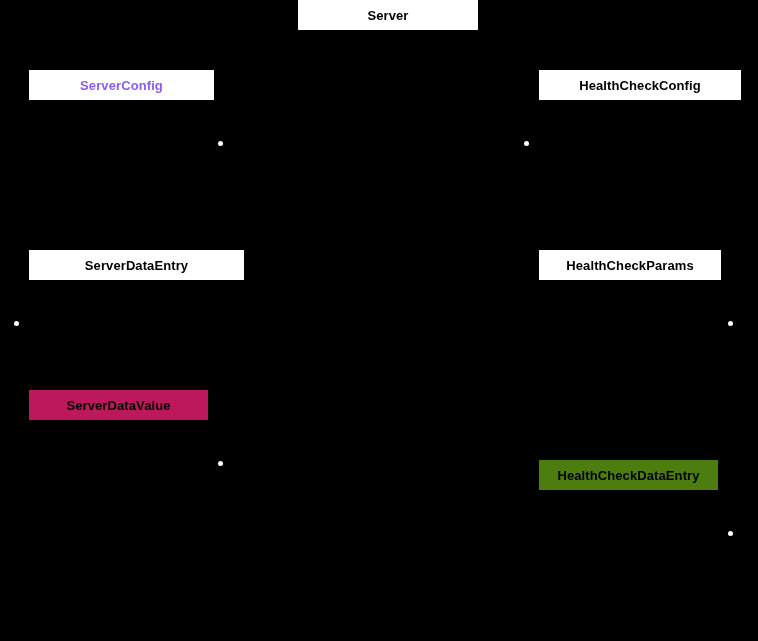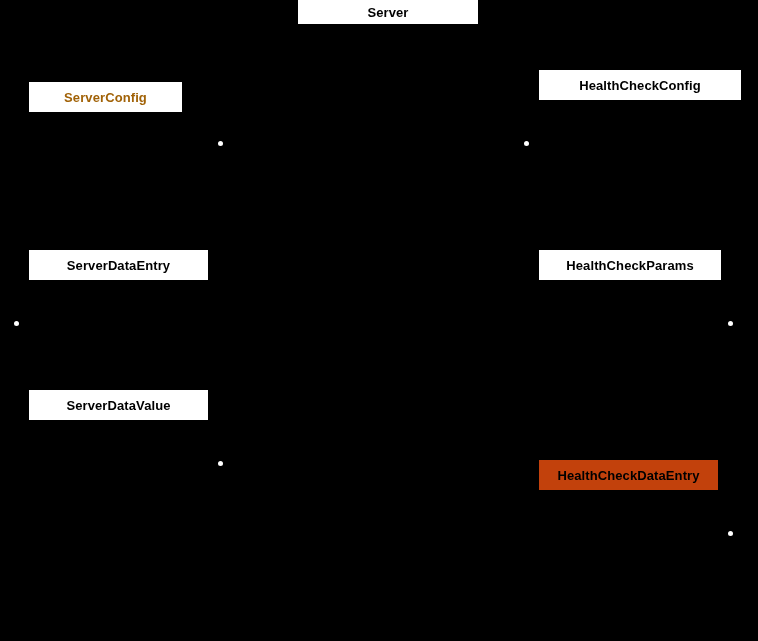--- a/index.html
+++ b/index.html
@@ -42,45 +42,45 @@
     border-radius: 50%;
     width: 5px;
     height: 5px;
   }
 </style>
 </head>
 <body>
 
 <div id="canvas" style="width: 758px; height: 641px; background: rgb(0, 0, 0);">
 
-  <div class="node" id="node-0" style="left: 298px; top: 0px; width: 180px; height: 24px; background: rgb(255, 255, 255); color: rgb(0, 0, 0);">
+  <div class="node" id="node-0" style="left: 298px; top: 0px; width: 180px; height: 30px; background: rgb(255, 255, 255); color: rgb(0, 0, 0);">
     <span class="node-label">Server</span>
   </div>
 
-  <div class="node" id="node-1" style="left: 29px; top: 70px; width: 153px; height: 30px; background: rgb(255, 255, 255); color: #a16207; margin-top: 12px;">
+  <div class="node" id="node-1" style="left: 29px; top: 70px; width: 185px; height: 30px; background: rgb(255, 255, 255); color: #8b5cf6;">
     <span class="node-label">ServerConfig</span>
   </div>
 
   <div class="node" id="node-2" style="left: 539px; top: 70px; width: 202px; height: 30px; background: rgb(255, 255, 255); color: rgb(0, 0, 0);">
     <span class="node-label">HealthCheckConfig</span>
   </div>
 
-  <div class="node" id="node-3" style="left: 29px; top: 250px; width: 179px; height: 30px; background: rgb(255, 255, 255); color: rgb(0, 0, 0);">
+  <div class="node" id="node-3" style="left: 29px; top: 250px; width: 215px; height: 30px; background: rgb(255, 255, 255); color: rgb(0, 0, 0);">
     <span class="node-label">ServerDataEntry</span>
   </div>
 
   <div class="node" id="node-4" style="left: 539px; top: 250px; width: 182px; height: 30px; background: rgb(255, 255, 255); color: rgb(0, 0, 0);">
     <span class="node-label">HealthCheckParams</span>
   </div>
 
-  <div class="node" id="node-5" style="left: 29px; top: 390px; width: 179px; height: 30px; background: #ffffff; color: rgb(0, 0, 0);">
+  <div class="node" id="node-5" style="left: 29px; top: 390px; width: 179px; height: 30px; background: #be185d; color: rgb(0, 0, 0);">
     <span class="node-label">ServerDataValue</span>
   </div>
 
-  <div class="node" id="node-6" style="left: 539px; top: 460px; width: 179px; height: 30px; background: #c2410c; color: rgb(0, 0, 0);">
+  <div class="node" id="node-6" style="left: 539px; top: 460px; width: 179px; height: 30px; background: #4d7c0f; color: rgb(0, 0, 0);">
     <span class="node-label">HealthCheckDataEntry</span>
   </div>
 
   <div class="marker-dot" id="dot-0" style="left: 218px; top: 141px; background: rgb(255, 255, 255);"></div>
   <div class="marker-dot" id="dot-1" style="left: 524px; top: 141px; background: rgb(255, 255, 255);"></div>
   <div class="marker-dot" id="dot-2" style="left: 14px; top: 321px; background: rgb(255, 255, 255);"></div>
   <div class="marker-dot" id="dot-3" style="left: 728px; top: 321px; background: rgb(255, 255, 255);"></div>
   <div class="marker-dot" id="dot-4" style="left: 218px; top: 461px; background: rgb(255, 255, 255);"></div>
   <div class="marker-dot" id="dot-5" style="left: 728px; top: 531px; background: rgb(255, 255, 255);"></div>
 

